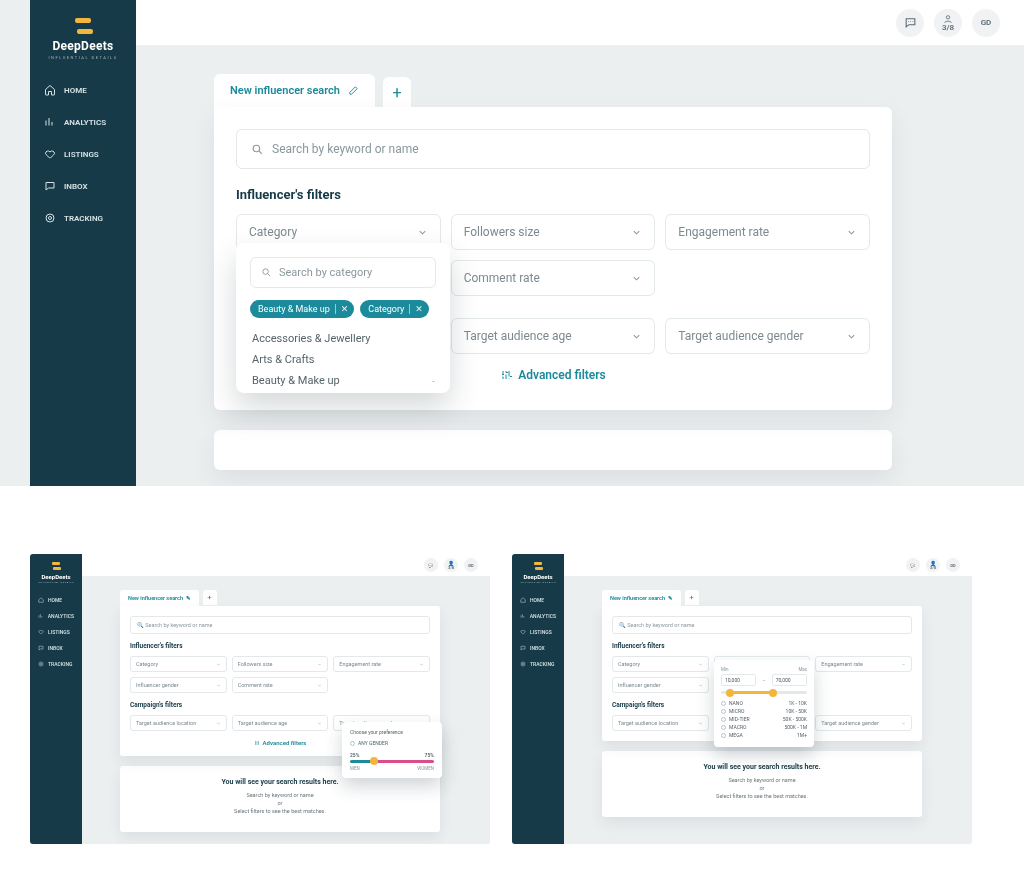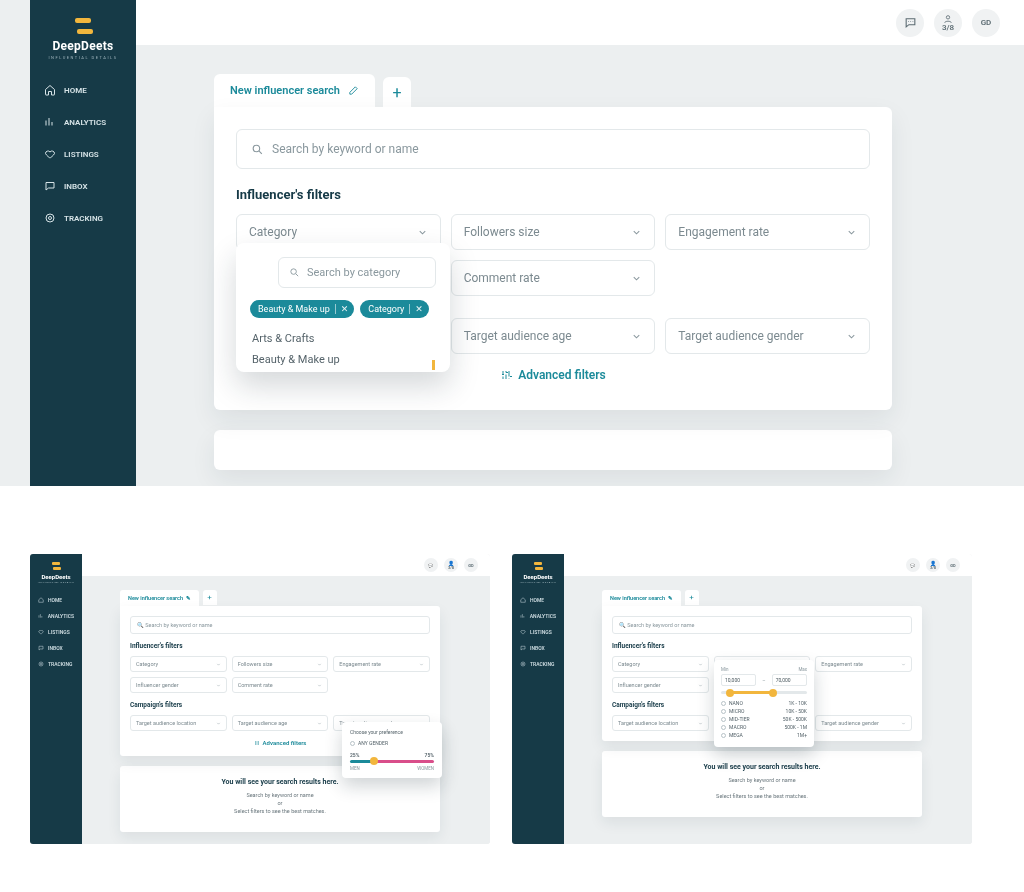--- a/index.html
+++ b/index.html
@@ -99,21 +99,20 @@
 .pop {
   position: absolute; left: 22px; top: 136px; width: 214px;
   background: #fff; border-radius: 8px;
   box-shadow: 0 14px 30px rgba(20,40,50,.18);
   padding: 14px 14px 2px; z-index: 5;
 }
 .pop .mini-search {
   border: 1px solid #e3e8ea; border-radius: 6px; padding: 8px 10px;
   display: flex; align-items: center; gap: 7px; color: #8a989e; font-size: 11px;
   margin-bottom: 12px;
-  margin-left: 28px;
 }
 .pop .mini-search svg { width: 11px; height: 11px; stroke: #8a989e; fill: none; stroke-width: 2;}
 .chips { display: flex; gap: 6px; flex-wrap: wrap; margin-bottom: 10px;}
 .chip {
   background: #1b8a9a; color: #fff; border-radius: 999px;
   font-size: 9px; padding: 4px 6px 4px 8px;
   display: inline-flex; align-items: center; gap: 5px;
 }
 .chip .sep { width: 1px; height: 10px; background: rgba(255,255,255,.55);}
 .chip .x { font-size: 9px; opacity: .9;}
@@ -361,20 +360,21 @@
               <span class="sep"></span>
               <span class="x">✕</span>
             </span>
             <span class="chip">
               <span>Category</span>
               <span class="sep"></span>
               <span class="x">✕</span>
             </span>
           </div>
           <div class="pop-list">
+            <div class="pop-item">Accessories &amp; Jewellery</div>
             <div class="pop-item">Arts &amp; Crafts</div>
             <div class="pop-item">Beauty &amp; Make up</div>
             <div class="pop-scroll"></div>
           </div>
         </div>
       </div>
 
       <div class="panel2"></div>
     </div>
   </div>

